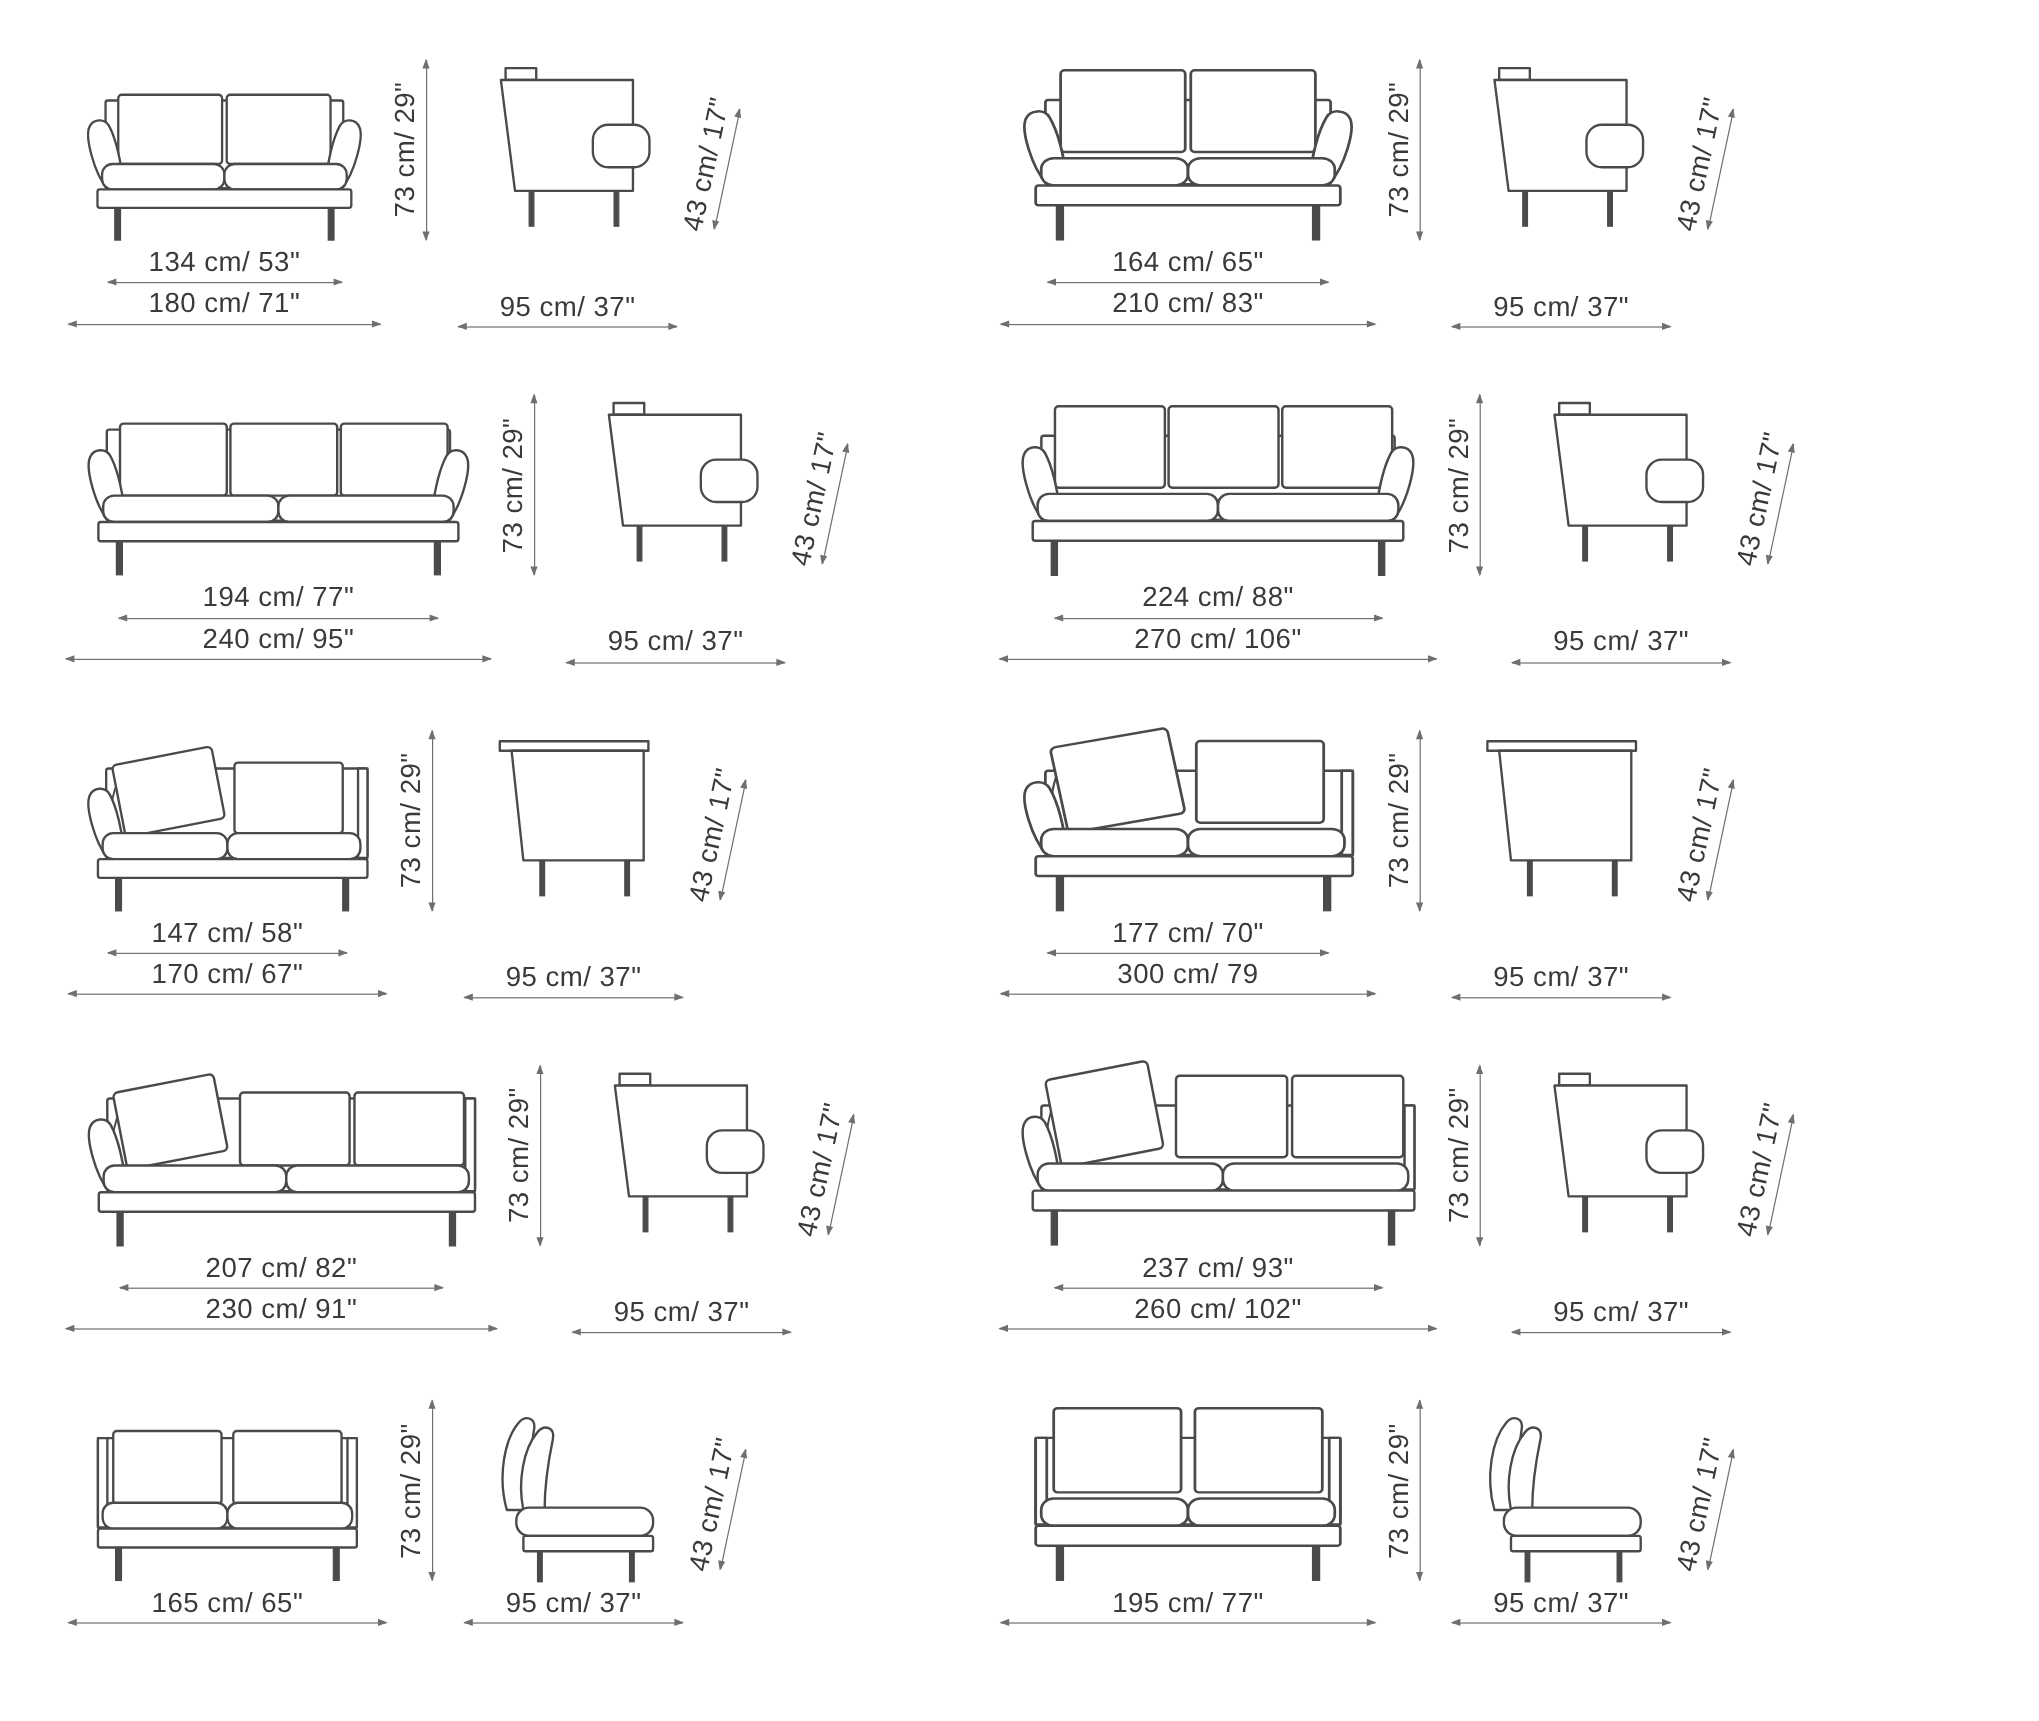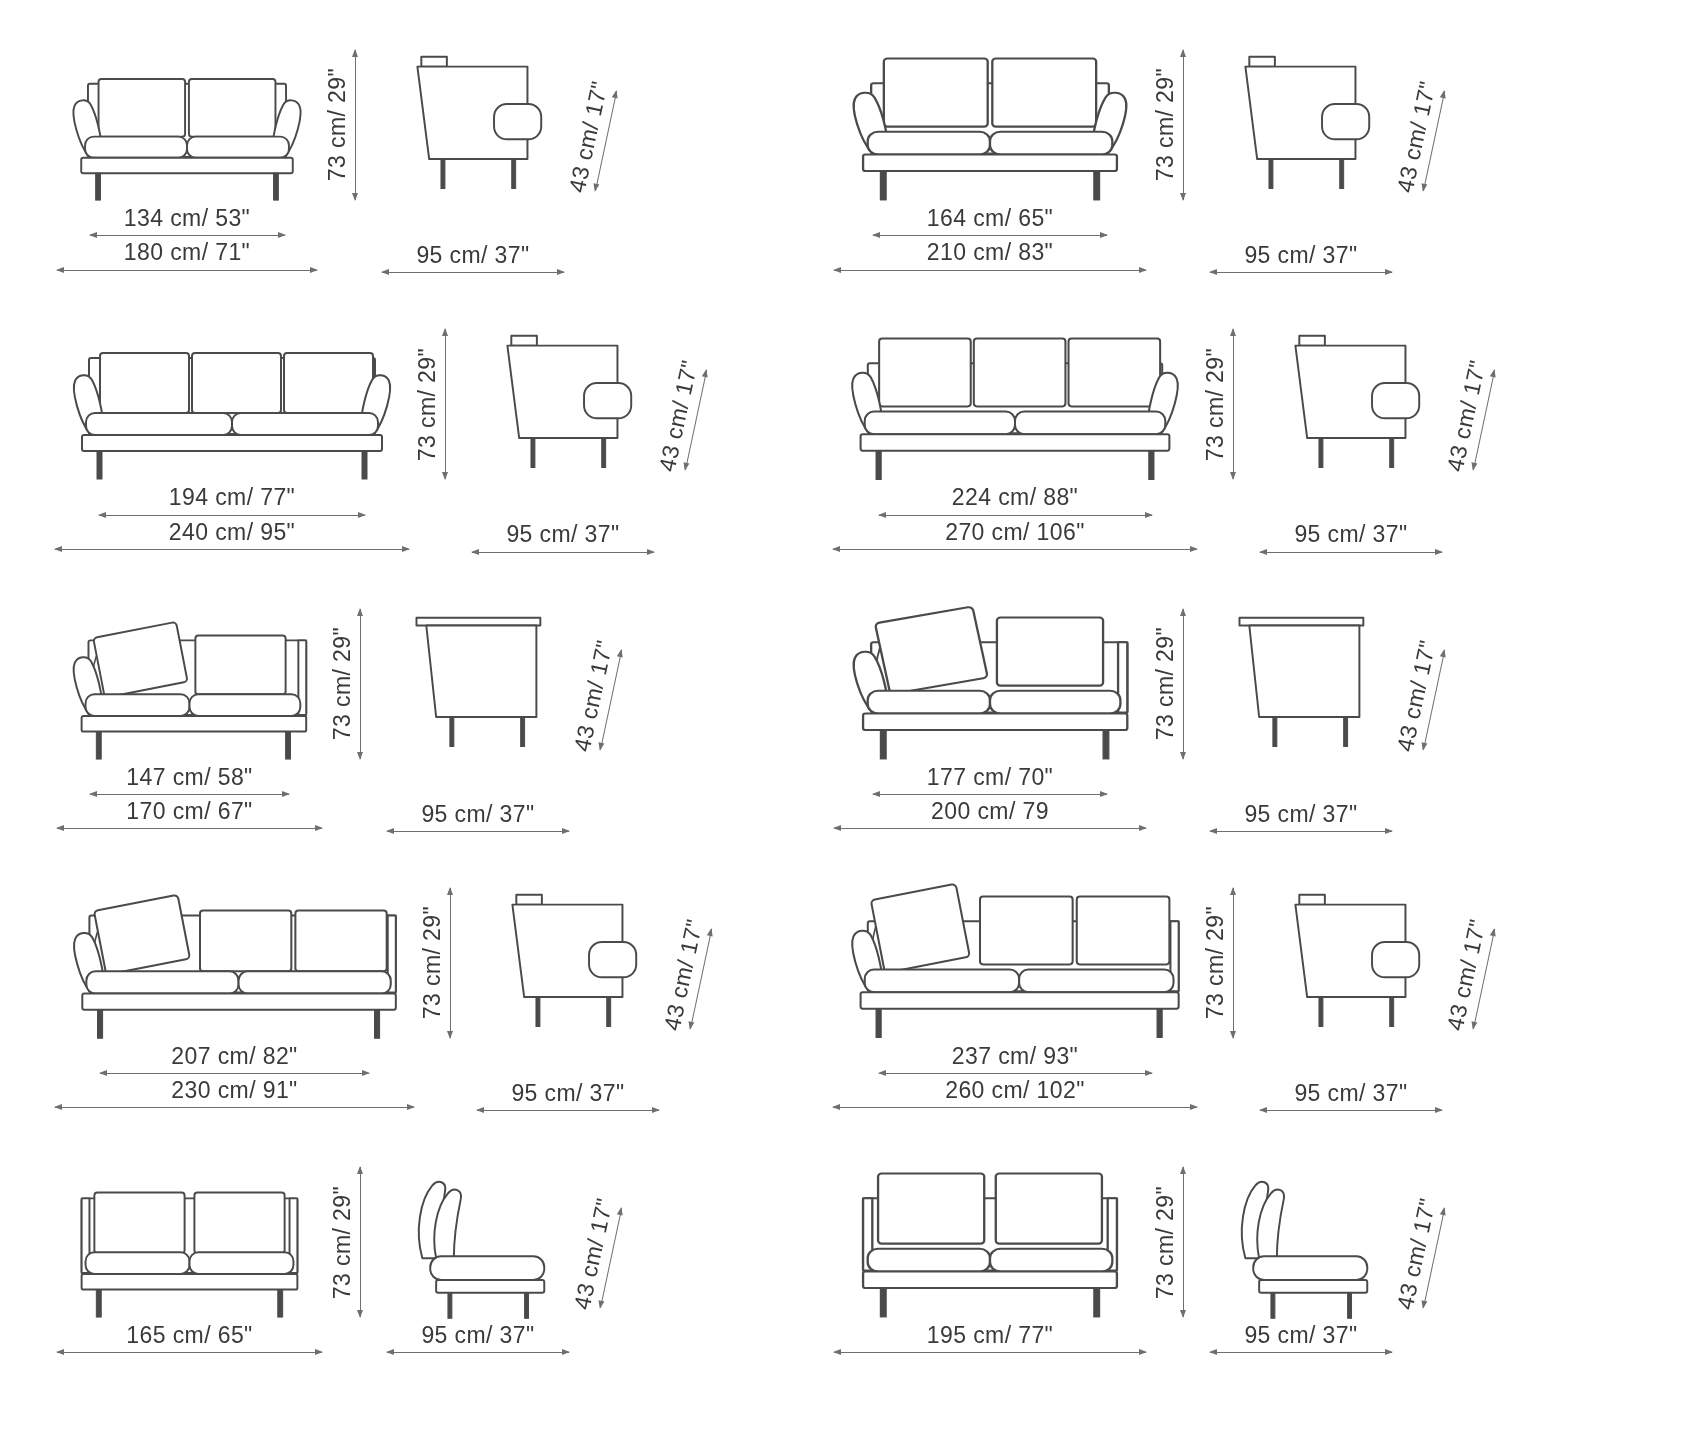--- a/index.html
+++ b/index.html
@@ -441,21 +441,21 @@
           <span class="vlabel">73 cm/ 29"</span>
           <div class="vline"></div>
         </div>
       </div>
       <div class="dims" style="width:300px">
         <div class="dim" style="width:78%">
           <span class="lbl">177 cm/ 70"</span>
           <div class="hline"></div>
         </div>
         <div class="dim" style="width:104%">
-          <span class="lbl">200 cm/ 79</span>
+          <span class="lbl">300 cm/ 79</span>
           <div class="hline"></div>
         </div>
       </div>
     </div>
     <div class="side-group">
       <div class="draw">
         <svg class="art-svg" style="width:172px" viewBox="0 0 175 160">
             <use href="#s-noarm"></use>
           </svg>
         <div class="vdim side">

